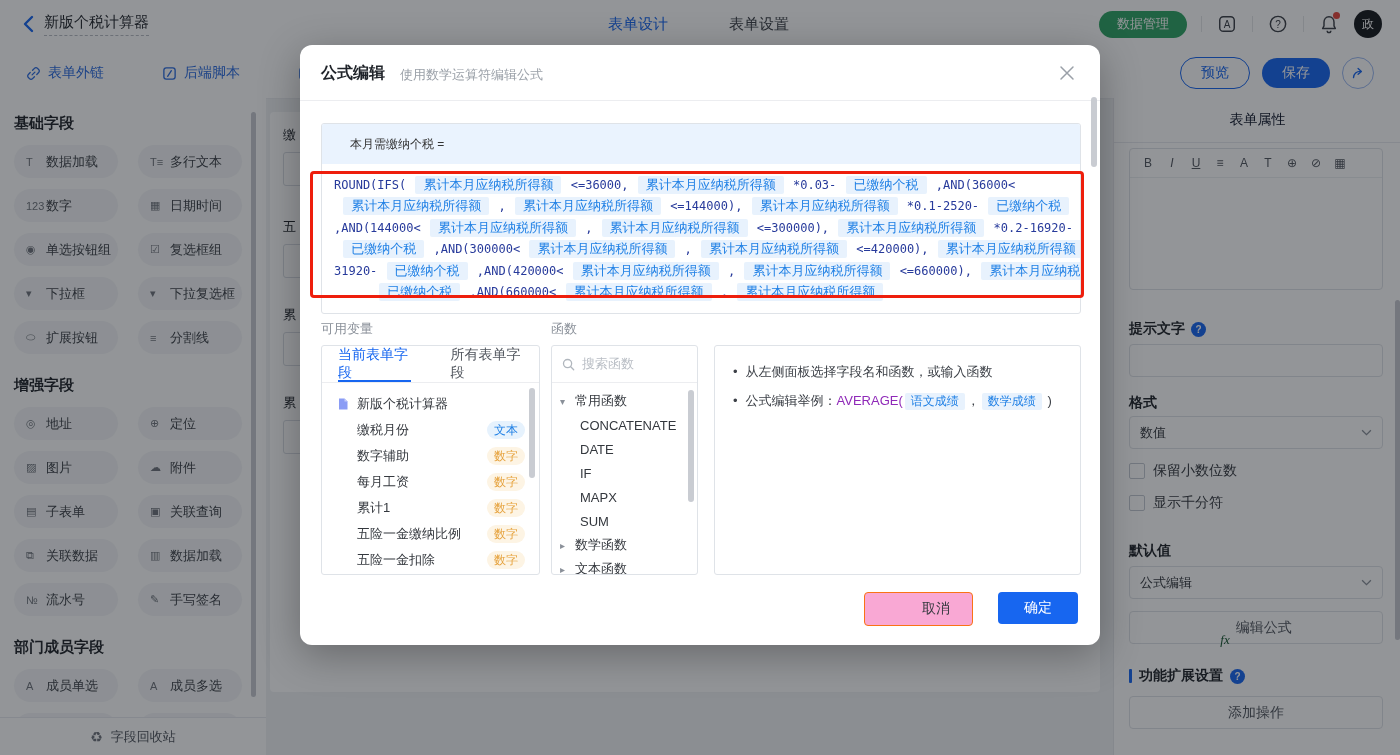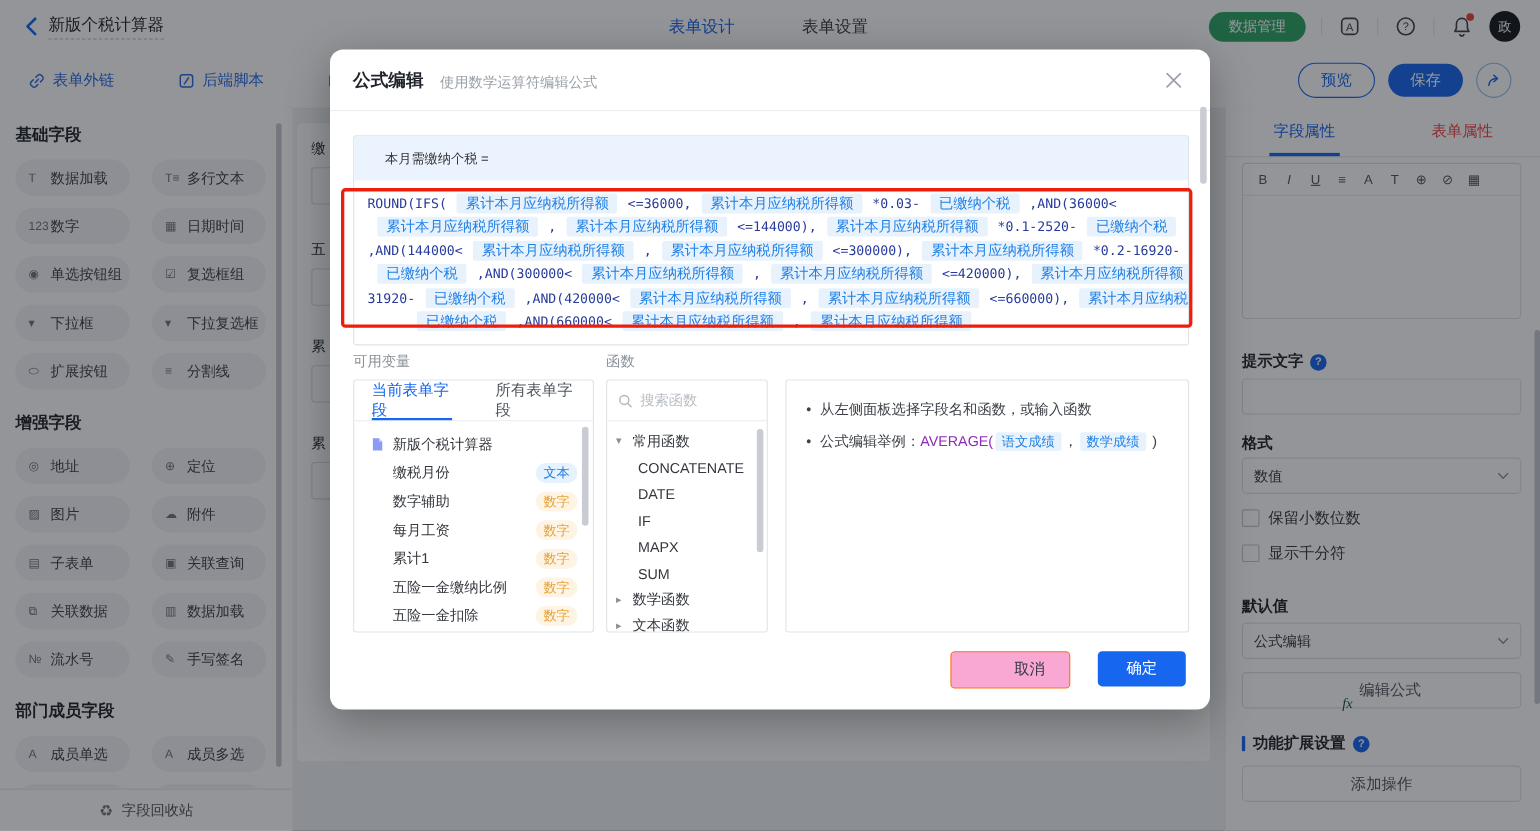--- a/index.html
+++ b/index.html
@@ -43,21 +43,21 @@
   .fp-scroll{position:absolute;left:251px;top:112px;width:5px;height:585px;border-radius:3px;background:#c6c9cf;}
   .fp-footer{position:absolute;left:0;top:717px;width:266px;height:38px;background:#fff;border-top:1px solid #e8eaee;
              display:flex;align-items:center;justify-content:center;gap:8px;font-size:13px;color:#51565e;cursor:pointer;}
   
   .canvas-card{position:absolute;left:270px;top:112px;width:830px;height:580px;background:#fff;border-radius:4px;}
   .cv-label{position:absolute;left:13px;font-size:13px;color:#1f2329;}
   .cv-input{position:absolute;left:13px;width:620px;height:34px;border:1px solid #d9dde3;border-radius:3px;background:#fff;box-sizing:border-box;}
   
   .inspector{position:absolute;left:1113px;top:98px;width:287px;height:657px;background:#fff;border-left:1px solid #e6e8ec;}
   .insp-tabs{position:absolute;left:0;top:0;width:100%;height:44px;border-bottom:1px solid #e8eaee;display:flex;}
-  .insp-tab{flex:1;display:flex;align-items:center;justify-content:center;font-size:14px;color:#ef4444;cursor:pointer;position:relative;}
+  .insp-tab{flex:1;display:flex;align-items:center;justify-content:center;font-size:14px;color:#0f172a;cursor:pointer;position:relative;}
   .insp-tab.active{color:#1766f0;}
   .insp-tab.active:after{content:"";position:absolute;left:50%;bottom:0;transform:translateX(-50%);width:64px;height:3px;background:#1766f0;}
   .rich-box{position:absolute;left:15px;top:50px;width:254px;height:142px;border:1px solid #dfe2e7;border-radius:4px;box-sizing:border-box;}
   .rich-bar{height:28px;border-bottom:1px solid #eceef1;display:flex;align-items:center;gap:0;padding:0 6px;}
   .rich-ic{width:24px;text-align:center;font-size:12px;color:#51565e;cursor:pointer;}
   .insp-label{position:absolute;left:15px;font-size:14px;font-weight:bold;color:#1f2329;display:flex;align-items:center;gap:6px;}
   .q-ic{width:15px;height:15px;border-radius:50%;background:#1766f0;color:#fff;font-size:10px;display:inline-flex;
         align-items:center;justify-content:center;font-weight:bold;}
   .insp-input{position:absolute;left:15px;width:254px;height:33px;border:1px solid #dfe2e7;border-radius:4px;background:#fff;box-sizing:border-box;}
   .insp-select{position:absolute;left:15px;width:254px;height:33px;border:1px solid #dfe2e7;border-radius:4px;background:#fff;
@@ -345,21 +345,20 @@
     <div class="cv-label" style="top:106px">五</div>
     <div class="cv-input" style="top:132px"></div>
     <div class="cv-label" style="top:194px">累</div>
     <div class="cv-input" style="top:220px"></div>
     <div class="cv-label" style="top:282px">累</div>
     <div class="cv-input" style="top:308px"></div>
   </div>
 
   <div class="inspector">
     <div class="insp-tabs">
-      <div class="insp-tab active">字段属性</div>
       <div class="insp-tab">表单属性</div>
     </div>
     <div class="rich-box">
       <div class="rich-bar" id="rich-toolbar">
           <span class="rich-ic">B</span>
           <span class="rich-ic" style="font-style: italic;">I</span>
           <span class="rich-ic" style="text-decoration: underline;">U</span>
           <span class="rich-ic">≡</span>
           <span class="rich-ic">A</span>
           <span class="rich-ic">T</span>

